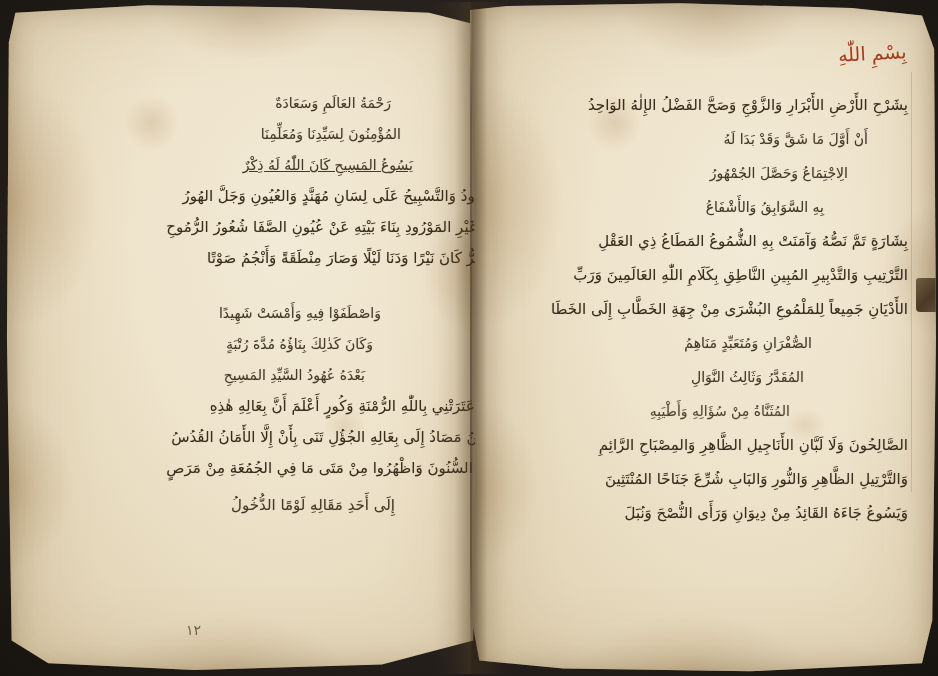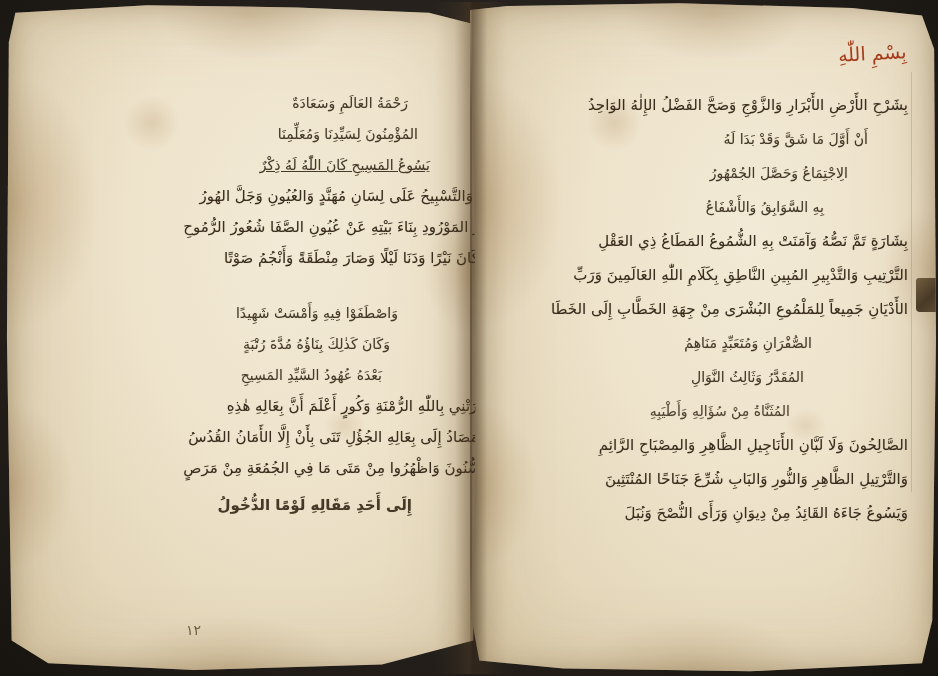--- a/index.html
+++ b/index.html
@@ -151,21 +151,21 @@
     width: 404px;
   }
   #right-text .line {
     font-size: 15px;
     line-height: 34px;
     letter-spacing: -0.2px;
   }
 
   
   #left-text {
-    right: 24px;
+    right: 41px;
     top: 86px;
     width: 330px;
   }
   #left-text .line {
     font-size: 15px;
     line-height: 31px;
     letter-spacing: -0.2px;
   }
 
   
@@ -188,21 +188,20 @@
     color: #443524;
     font-size: 14px;
     letter-spacing: 2px;
     opacity: .75;
   }
 
   
   .catchword {
     margin-top: 6px;
     font-size: 14px;
-    font-weight: bold;
   }
 
   
   .f1 { opacity: .96; }
   .f2 { opacity: .90; }
   .f3 { opacity: .84; }
 </style>
 </head>
 <body>
 

